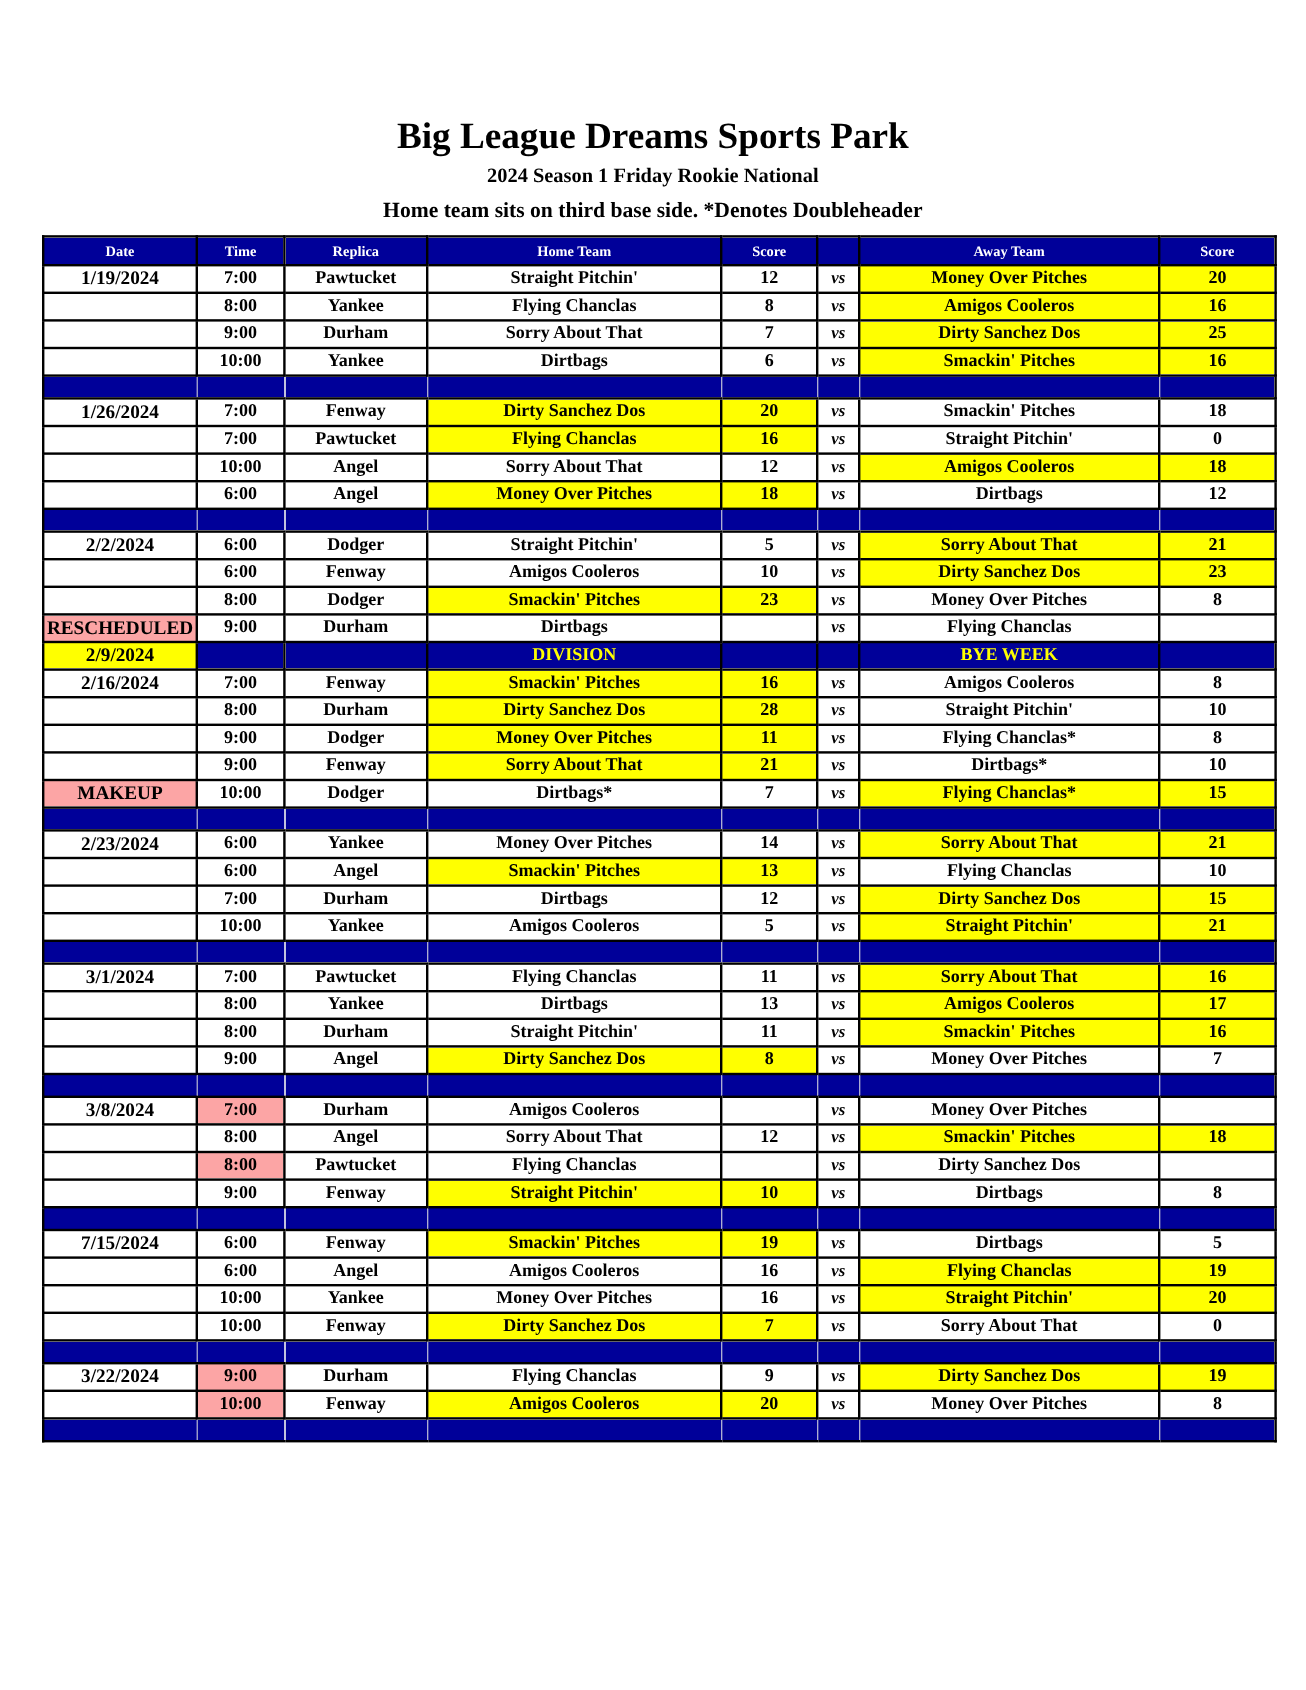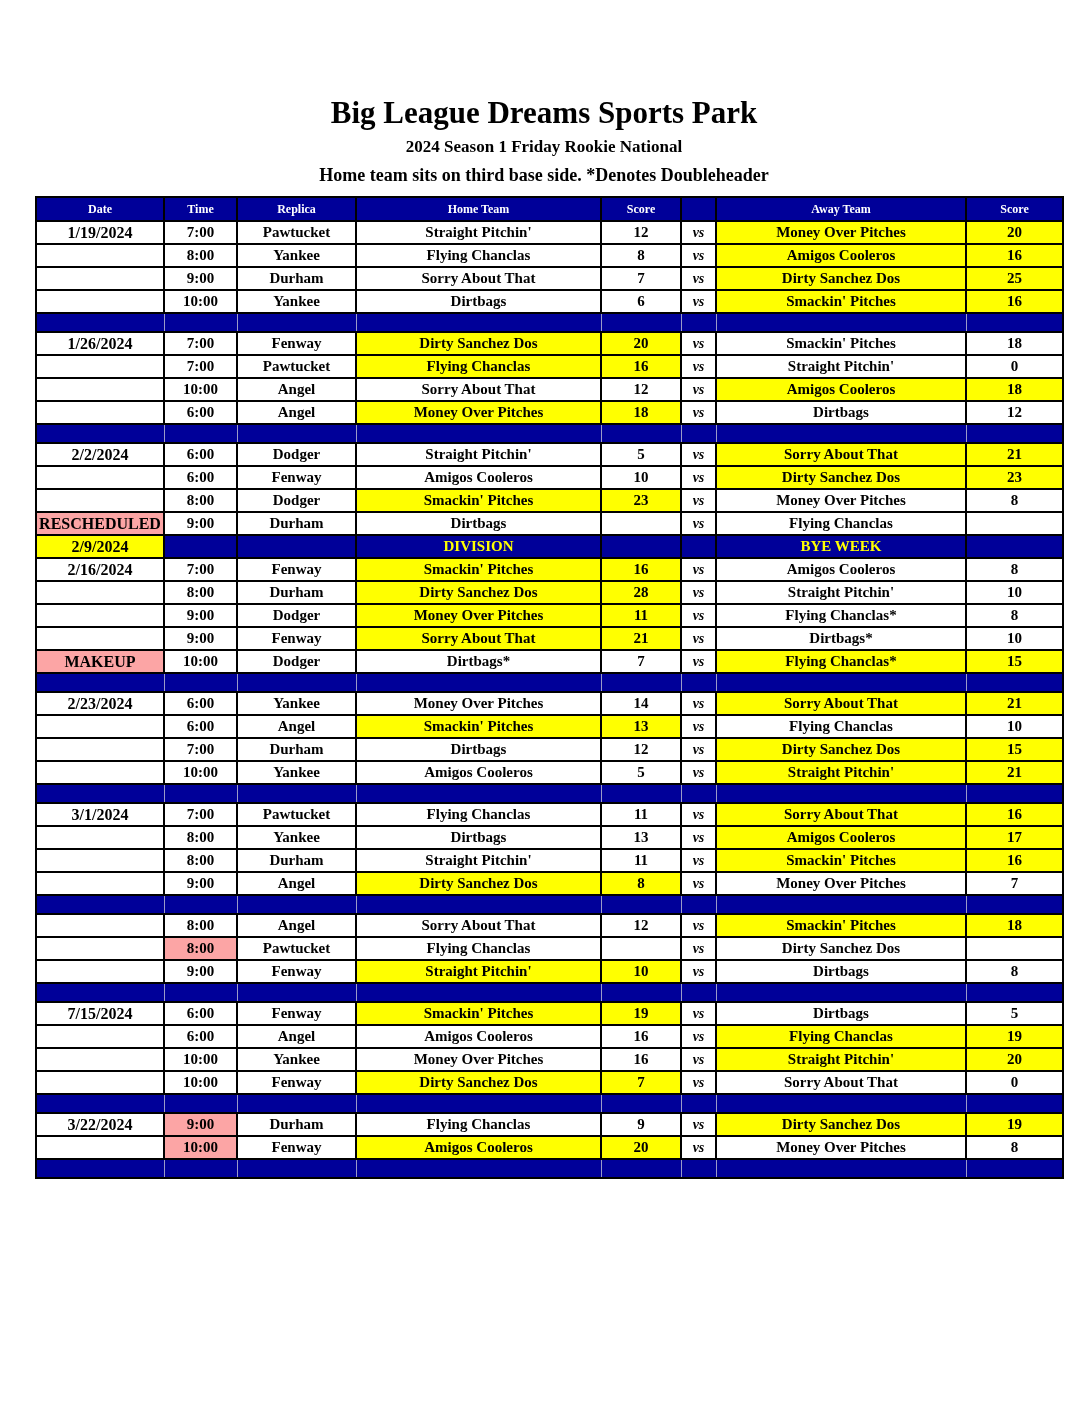--- a/index.html
+++ b/index.html
@@ -362,20 +362,30 @@
         <td></td>
         <td></td>
         <td></td>
         <td></td>
         <td></td>
         <td></td>
         <td></td>
         <td></td>
       </tr>
       <tr>
+        <td class="datecell">3/8/2024</td>
+        <td class="cyan">7:00</td>
+        <td>Durham</td>
+        <td>Amigos Cooleros</td>
+        <td></td>
+        <td class="vs">vs</td>
+        <td>Money Over Pitches</td>
+        <td></td>
+      </tr>
+      <tr>
         <td class="datecell"></td>
         <td>8:00</td>
         <td>Angel</td>
         <td>Sorry About That</td>
         <td>12</td>
         <td class="vs">vs</td>
         <td class="hl">Smackin' Pitches</td>
         <td class="hl">18</td>
       </tr>
       <tr>

